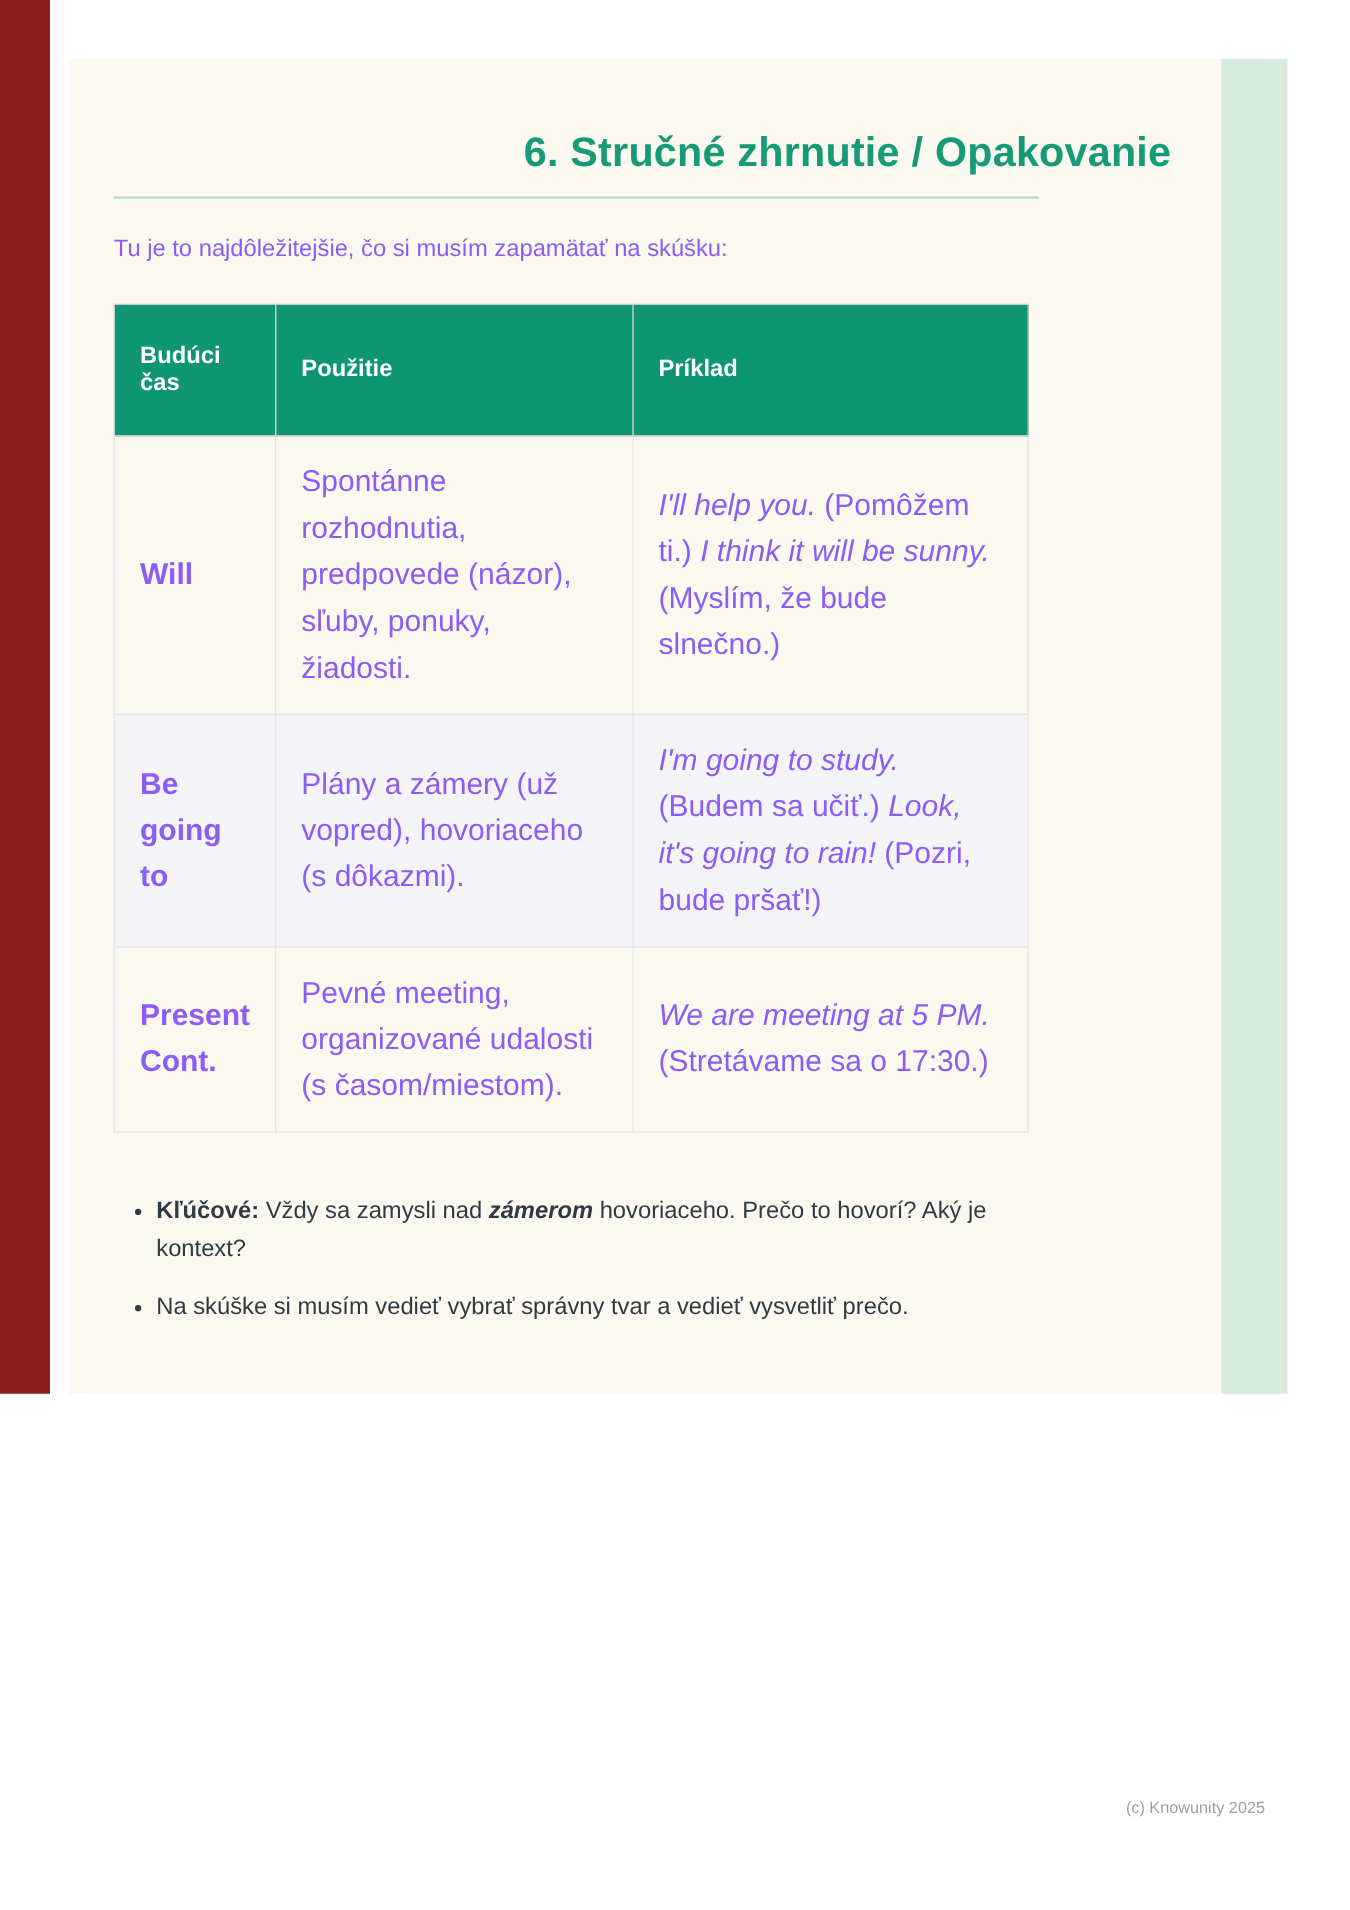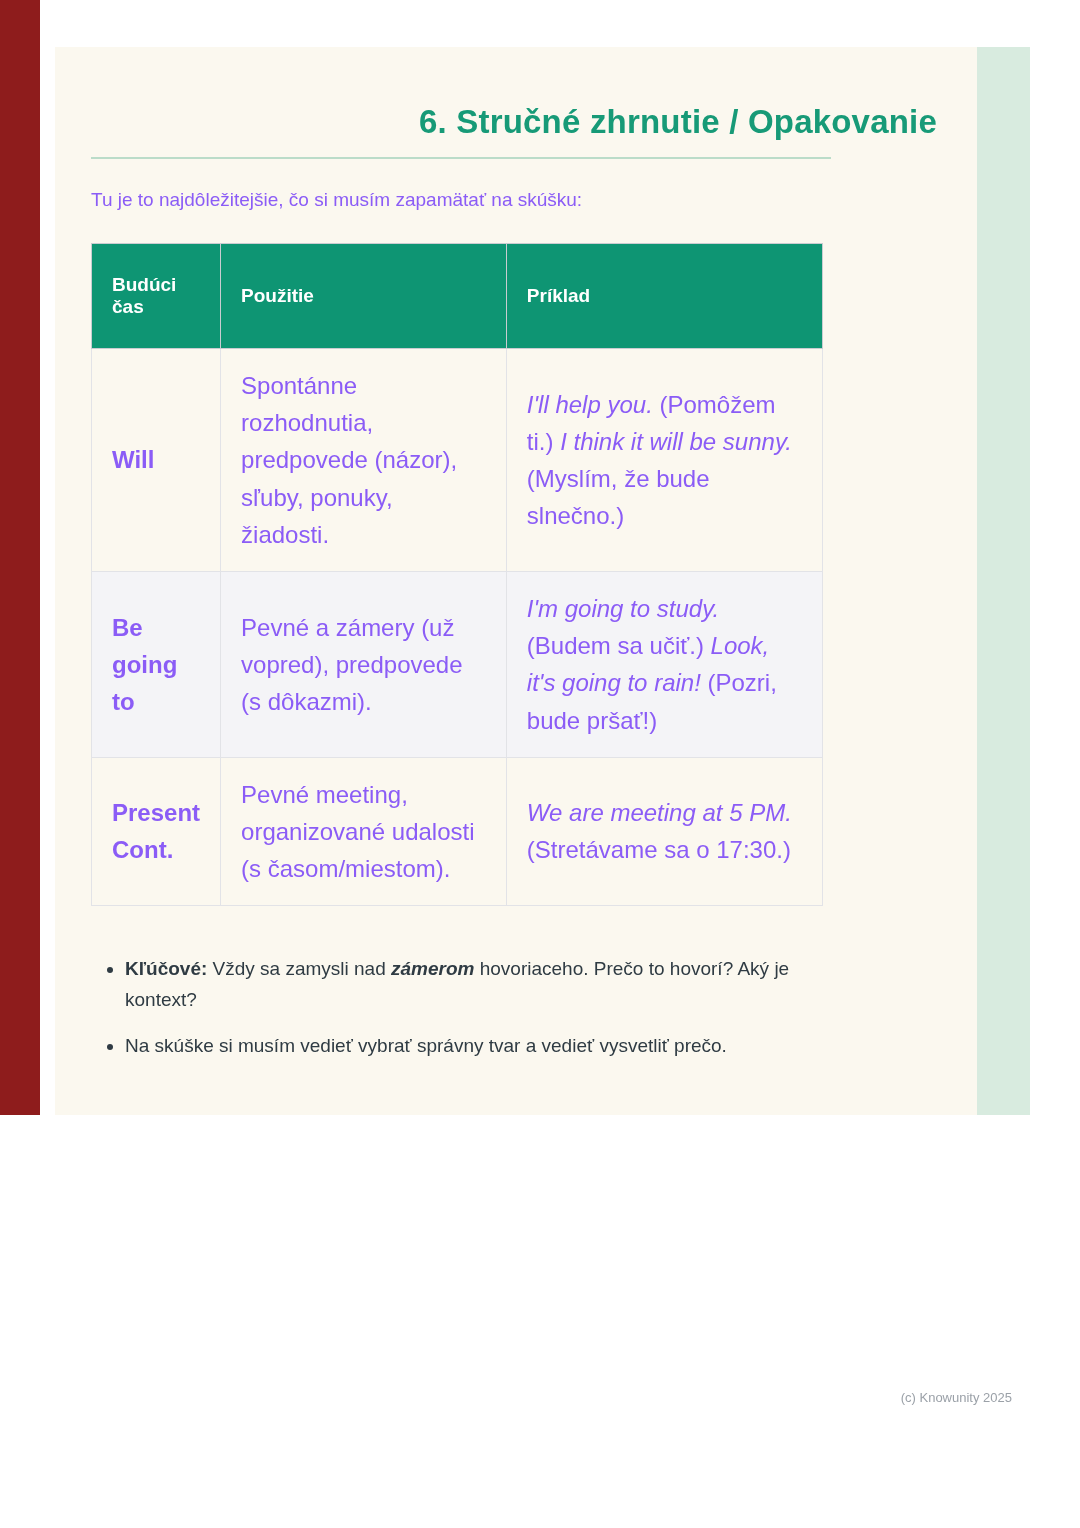--- a/index.html
+++ b/index.html
@@ -87,21 +87,21 @@
   ul.key-points li {
     font-size:19px;
     line-height:1.6;
     margin-bottom:16px;
     color:#2f3b43;
   }
   ul.key-points strong { font-weight:700; }
   ul.key-points em { font-style:italic;font-weight:bold; }
   .footer-credit {
     position:absolute;
-    top:1390px;
+    top:1438px;
     right:68px;
     font-size:13px;
     color:#9BA1A8;
   }
 </style>
 </head>
 <body>
 
 <div class="red-strip"></div>
 
@@ -119,21 +119,21 @@
       </tr>
     </thead>
     <tbody>
       <tr>
         <td class="cell-tense">Will</td>
         <td class="cell-usage">Spontánne rozhodnutia, predpovede (názor), sľuby, ponuky, žiadosti.</td>
         <td class="cell-example"><em>I'll help you.</em><span> (Pomôžem ti.) </span><em>I think it will be sunny.</em><span> (Myslím, že bude slnečno.)</span></td>
       </tr>
       <tr>
         <td class="cell-tense">Be going to</td>
-        <td class="cell-usage">Pevné a zámery (už vopred), predpovede (s dôkazmi).</td>
+        <td class="cell-usage">Plány a zámery (už vopred), hovoriaceho (s dôkazmi).</td>
         <td class="cell-example"><em>I'm going to study.</em><span> (Budem sa učiť.) </span><em>Look, it's going to rain!</em><span> (Pozri, bude pršať!)</span></td>
       </tr>
       <tr>
         <td class="cell-tense">Present Cont.</td>
         <td class="cell-usage">Pevné meeting, organizované udalosti (s časom/miestom).</td>
         <td class="cell-example"><em>We are meeting at 5 PM.</em><span> (Stretávame sa o 17:30.)</span></td>
       </tr>
     </tbody>
   </table>
 

